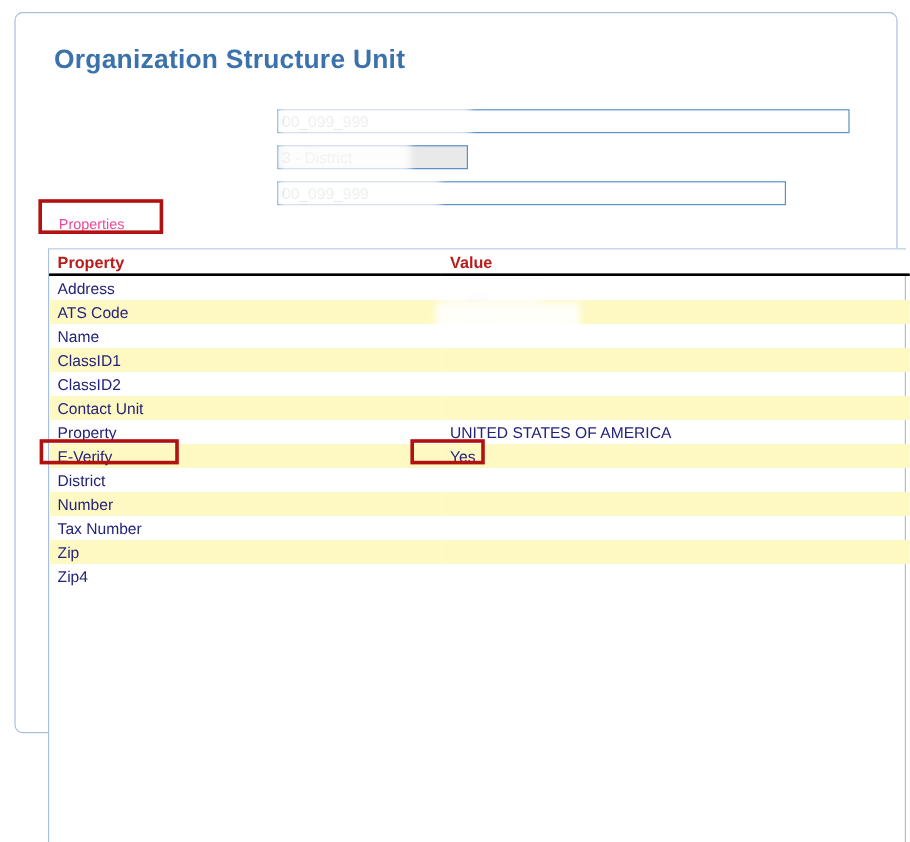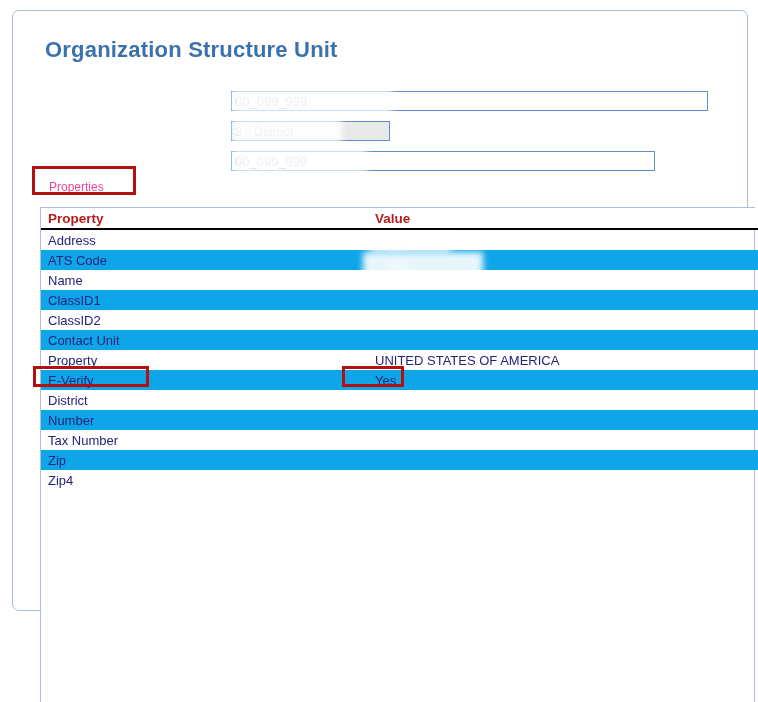--- a/index.html
+++ b/index.html
@@ -142,21 +142,21 @@
     background: #ffffff;
   }
   #prop-table td {
     font-size: 13px;
     color: #23237a;
     text-align: left;
     padding: 2px 0 2px 7px;
     height: 16px;
     white-space: nowrap;
   }
-  #prop-table tr.alt td { background: #0ea5e9; }
+  #prop-table tr.alt td { background: #fef9c3; }
   .col-prop  { width: 320px; }
   .col-value { width: 395px; }
 
   
   .annot {
     position: absolute;
     border: 3px solid #b31010;
     box-sizing: border-box;
     pointer-events: none;
     z-index: 20;

